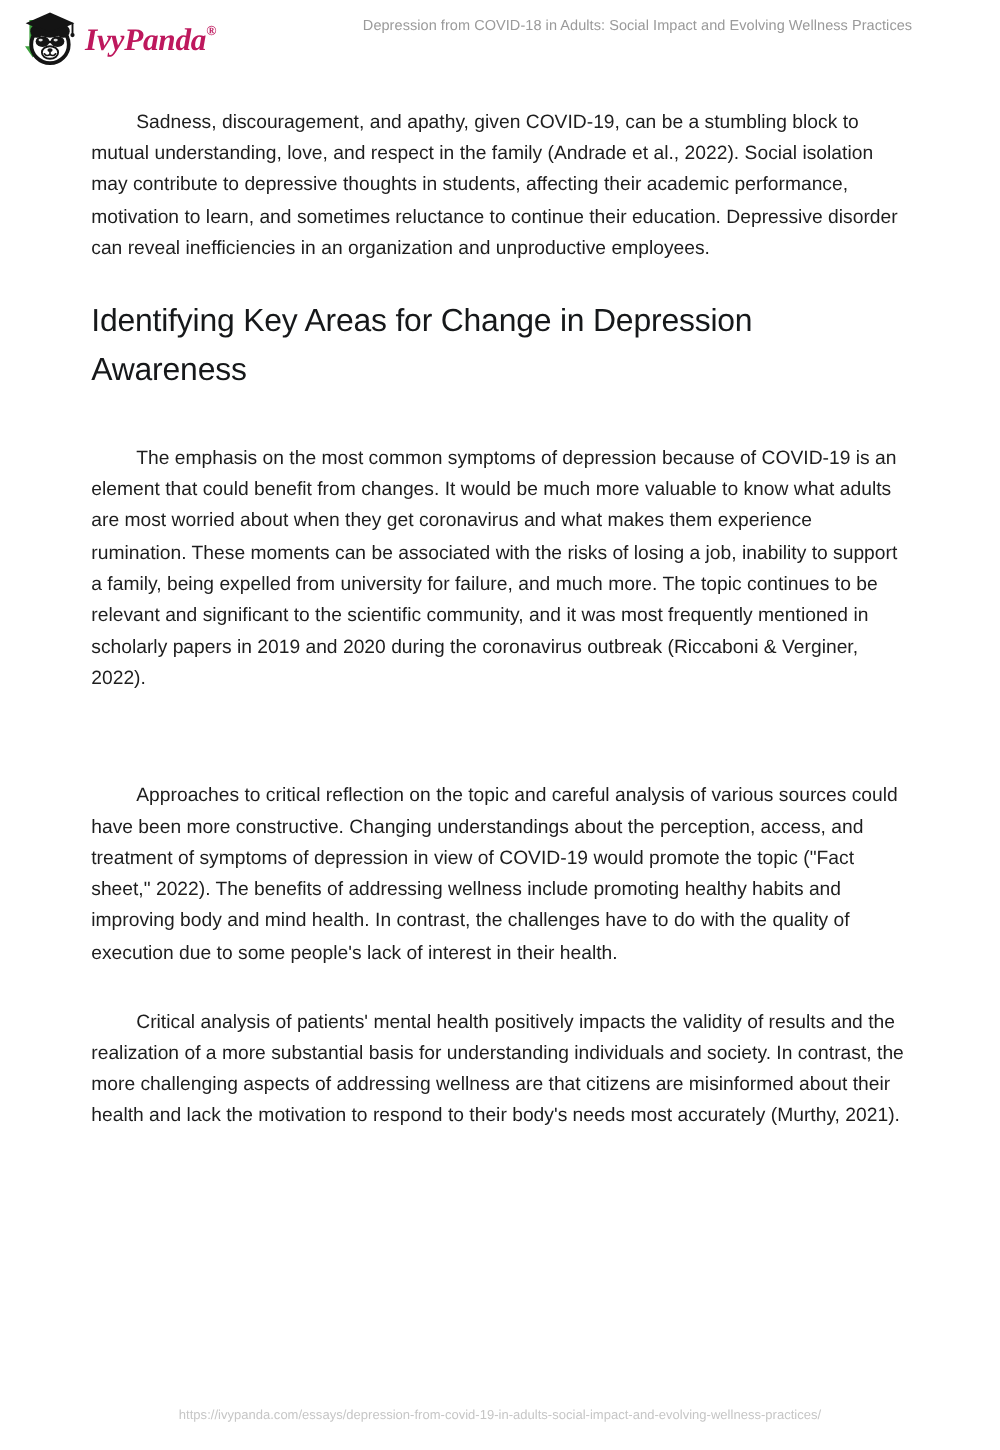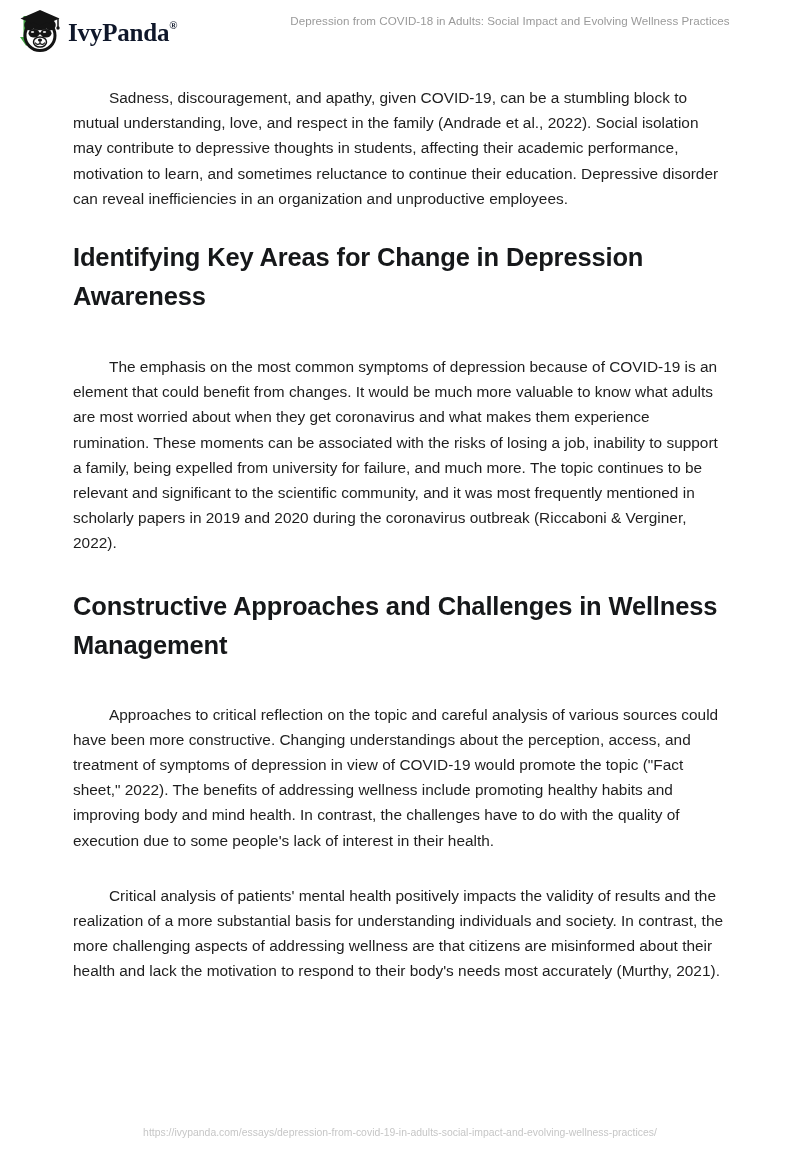--- a/index.html
+++ b/index.html
@@ -43,25 +43,26 @@
     width: 47px;
     height: 46px;
     display: block;
     flex: 0 0 auto;
   }
   .brand-word {
     font-family: "Liberation Serif", serif;
     font-weight: bold;
     font-size: 25px;
     letter-spacing: -0.2px;
-    color: #0f172a;
+    color: #be185d;
     line-height: 1;
     position: relative;
     top: 1px;
     white-space: nowrap;
+    font-style: italic;
   }
   .brand-word .reg {
     font-size: 11px;
     vertical-align: super;
     position: relative;
     top: -2px;
     left: 0px;
     font-weight: bold;
   }
   .header-title {
@@ -90,21 +91,21 @@
     line-height: 25.2px;
     color: #1e1e1e;
     text-indent: 36px;
     text-align: left;
     letter-spacing: 0.01px;
   }
   h2.section-heading {
     margin: 0;
     font-size: 25.5px;
     line-height: 39px;
-    font-weight: bold;
+    font-weight: normal;
     color: #16181a;
     letter-spacing: -0.15px;
   }
   .sp-after-p1 { height: 27px; }
   .sp-after-h1 { height: 22px; }
   .sp-after-p2 { height: 31px; }
   .sp-after-h2 { height: 21px; }
   .sp-after-p3 { height: 14px; }
 
   
@@ -177,21 +178,20 @@
 
     <p class="para">Sadness, discouragement, and apathy, given COVID-19, can be a stumbling block to mutual understanding, love, and respect in the family (Andrade et al., 2022). Social isolation may contribute to depressive thoughts in students, affecting their academic performance, motivation to learn, and sometimes reluctance to continue their education. Depressive disorder can reveal inefficiencies in an organization and unproductive employees.</p>
     <div class="sp-after-p1"></div>
 
     <h2 class="section-heading">Identifying Key Areas for Change in Depression Awareness</h2>
     <div class="sp-after-h1"></div>
 
     <p class="para">The emphasis on the most common symptoms of depression because of COVID-19 is an element that could benefit from changes. It would be much more valuable to know what adults are most worried about when they get coronavirus and what makes them experience rumination. These moments can be associated with the risks of losing a job, inability to support a family, being expelled from university for failure, and much more. The topic continues to be relevant and significant to the scientific community, and it was most frequently mentioned in scholarly papers in 2019 and 2020 during the coronavirus outbreak (Riccaboni &amp; Verginer, 2022).</p>
     <div class="sp-after-p2"></div>
 
-    <h2 class="section-heading">Constructive Approaches and Challenges in Wellness Management</h2>
     <div class="sp-after-h2"></div>
 
     <p class="para">Approaches to critical reflection on the topic and careful analysis of various sources could have been more constructive. Changing understandings about the perception, access, and treatment of symptoms of depression in view of COVID-19 would promote the topic ("Fact sheet," 2022). The benefits of addressing wellness include promoting healthy habits and improving body and mind health. In contrast, the challenges have to do with the quality of execution due to some people's lack of interest in their health.</p>
     <div class="sp-after-p3"></div>
 
     <p class="para">Critical analysis of patients' mental health positively impacts the validity of results and the realization of a more substantial basis for understanding individuals and society. In contrast, the more challenging aspects of addressing wellness are that citizens are misinformed about their health and lack the motivation to respond to their body's needs most accurately (Murthy, 2021).</p>
   </div>
 
   <div class="page-footer">
     <a class="footer-url" href="#">https://ivypanda.com/essays/depression-from-covid-19-in-adults-social-impact-and-evolving-wellness-practices/</a>

